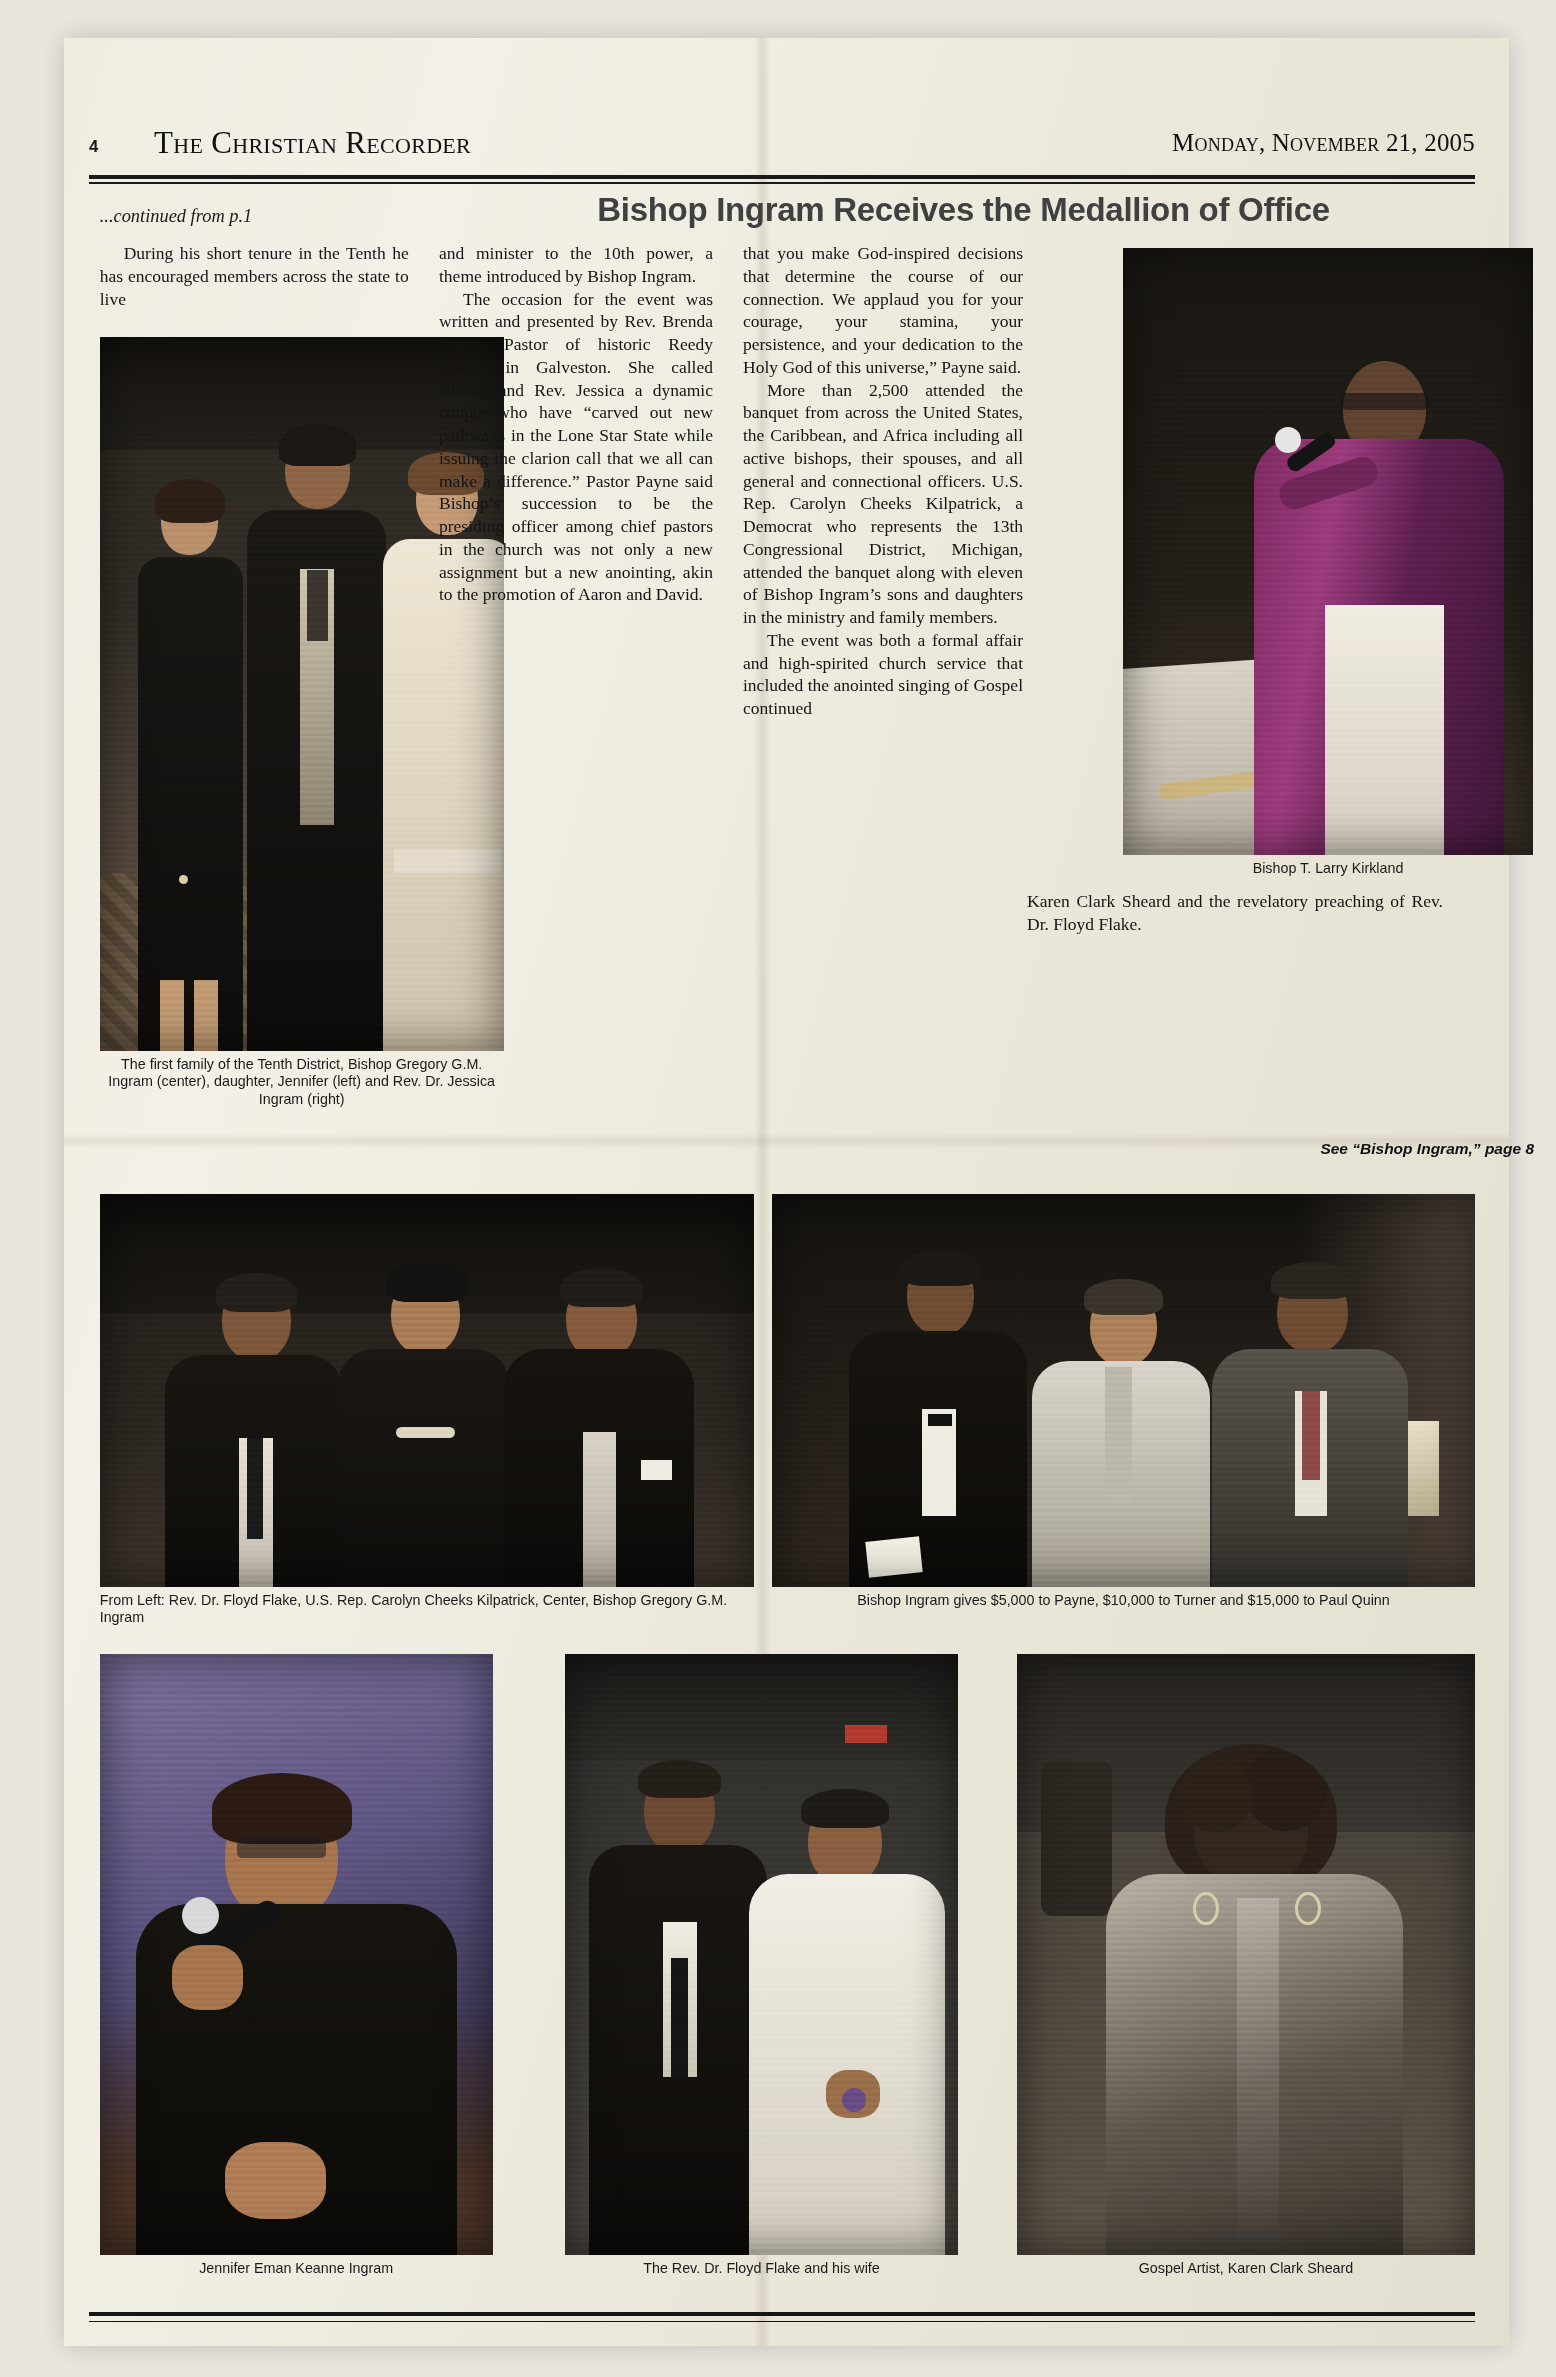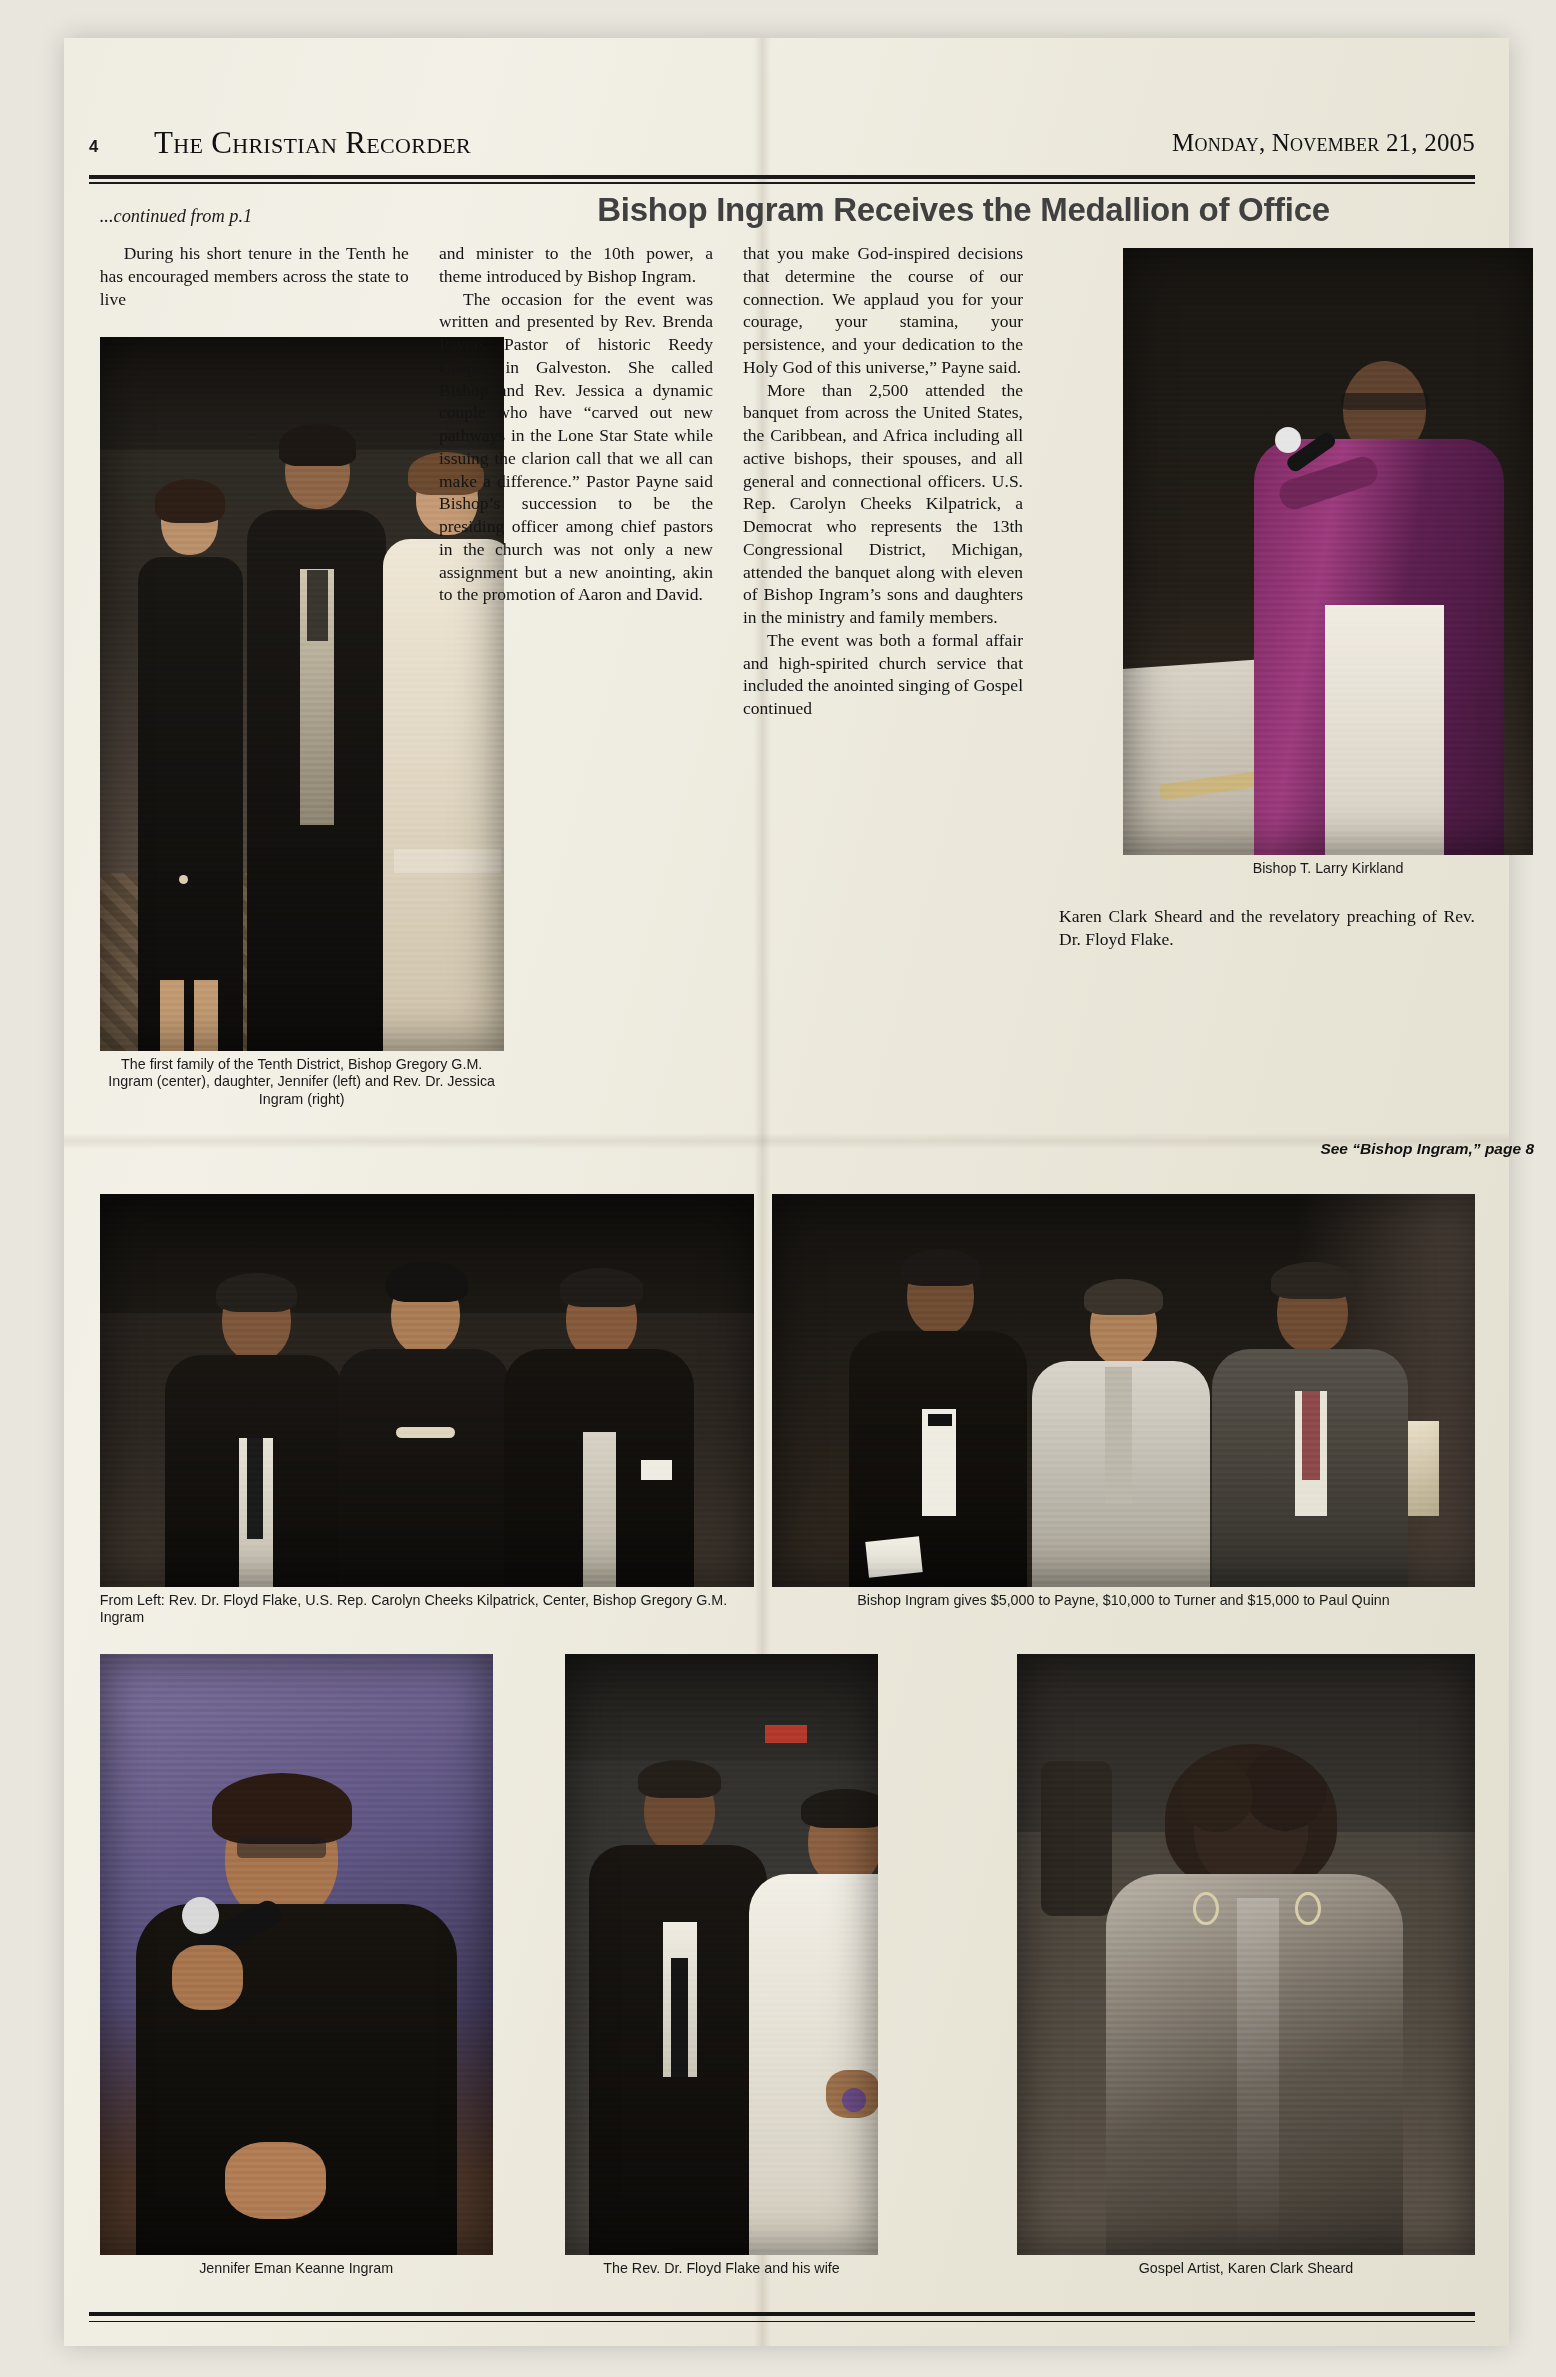--- a/index.html
+++ b/index.html
@@ -140,21 +140,21 @@
   }
   .col p {
     margin: 0;
   }
   .col p.indent {
     text-indent: 24px;
   }
   #col1 { left: 10.7px;   width: 309px; }
   #col2 { left: 350px;  width: 274px; }
   #col3 { left: 654px; width: 280px; }
-  #col4 { left: 970px; width: 416px; margin-top: 15px; }
+  #col4 { left: 938px; width: 416px; }
 
   
   .photo {
     position: relative;
     background: #2e2a27;
     overflow: hidden;
   }
   .cap {
     font-family: "Liberation Sans", sans-serif;
     font-size: 14.3px;
@@ -209,21 +209,21 @@
   #photo4 { height: 393px; }
 
   
   .band3 {
     position: relative;
     margin-top: 20px;
     height: 648px;
   }
   #photo5wrap { position: absolute; left: 10.7px;  width: 393px; }
   #photo5 { height: 601px; }
-  #photo6wrap { position: absolute; left: 476px; width: 313px; }
+  #photo6wrap { position: absolute; left: 476px; width: 393px; }
   #photo6 { height: 601px; }
   #photo7wrap { position: absolute; left: 928px; width: 458px; }
   #photo7 { height: 601px; }
 
   .bottom-rules {
     margin-top: 9.5px;
   }
   .bottom-rules .r1 { height: 4.8px; background: #151515; }
   .bottom-rules .r2 { height: 1.8px; background: #151515; margin-top: 4.2px; }
 

